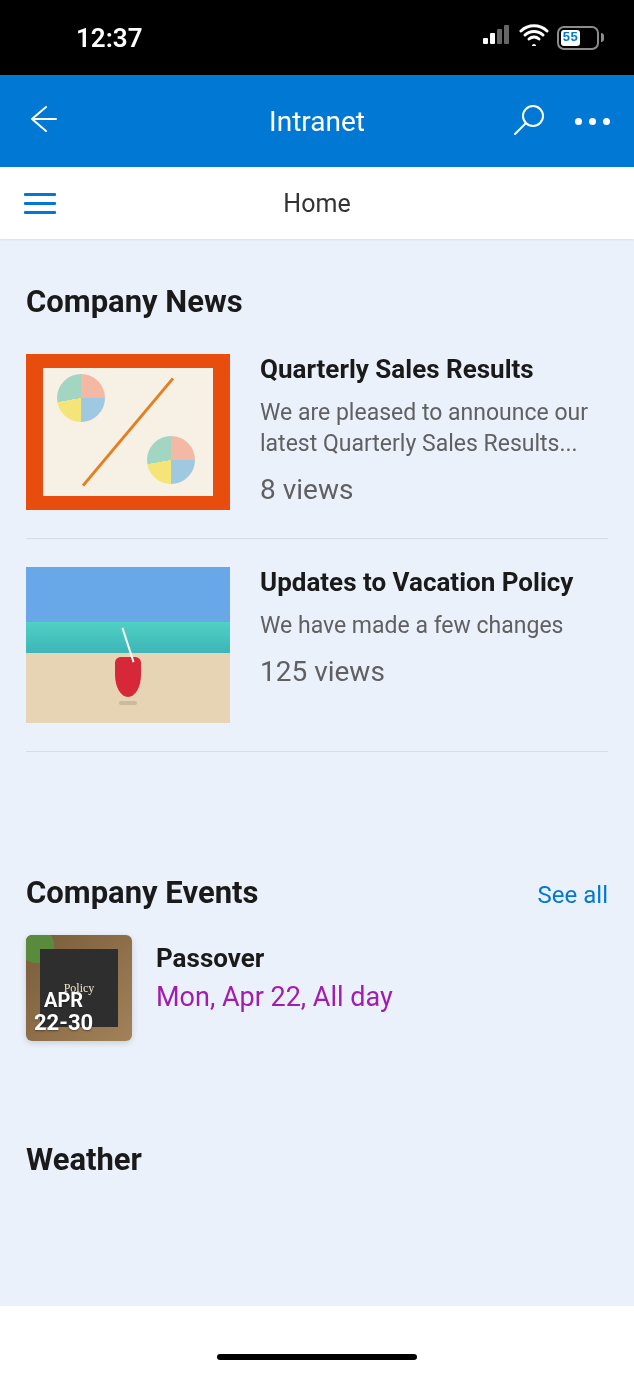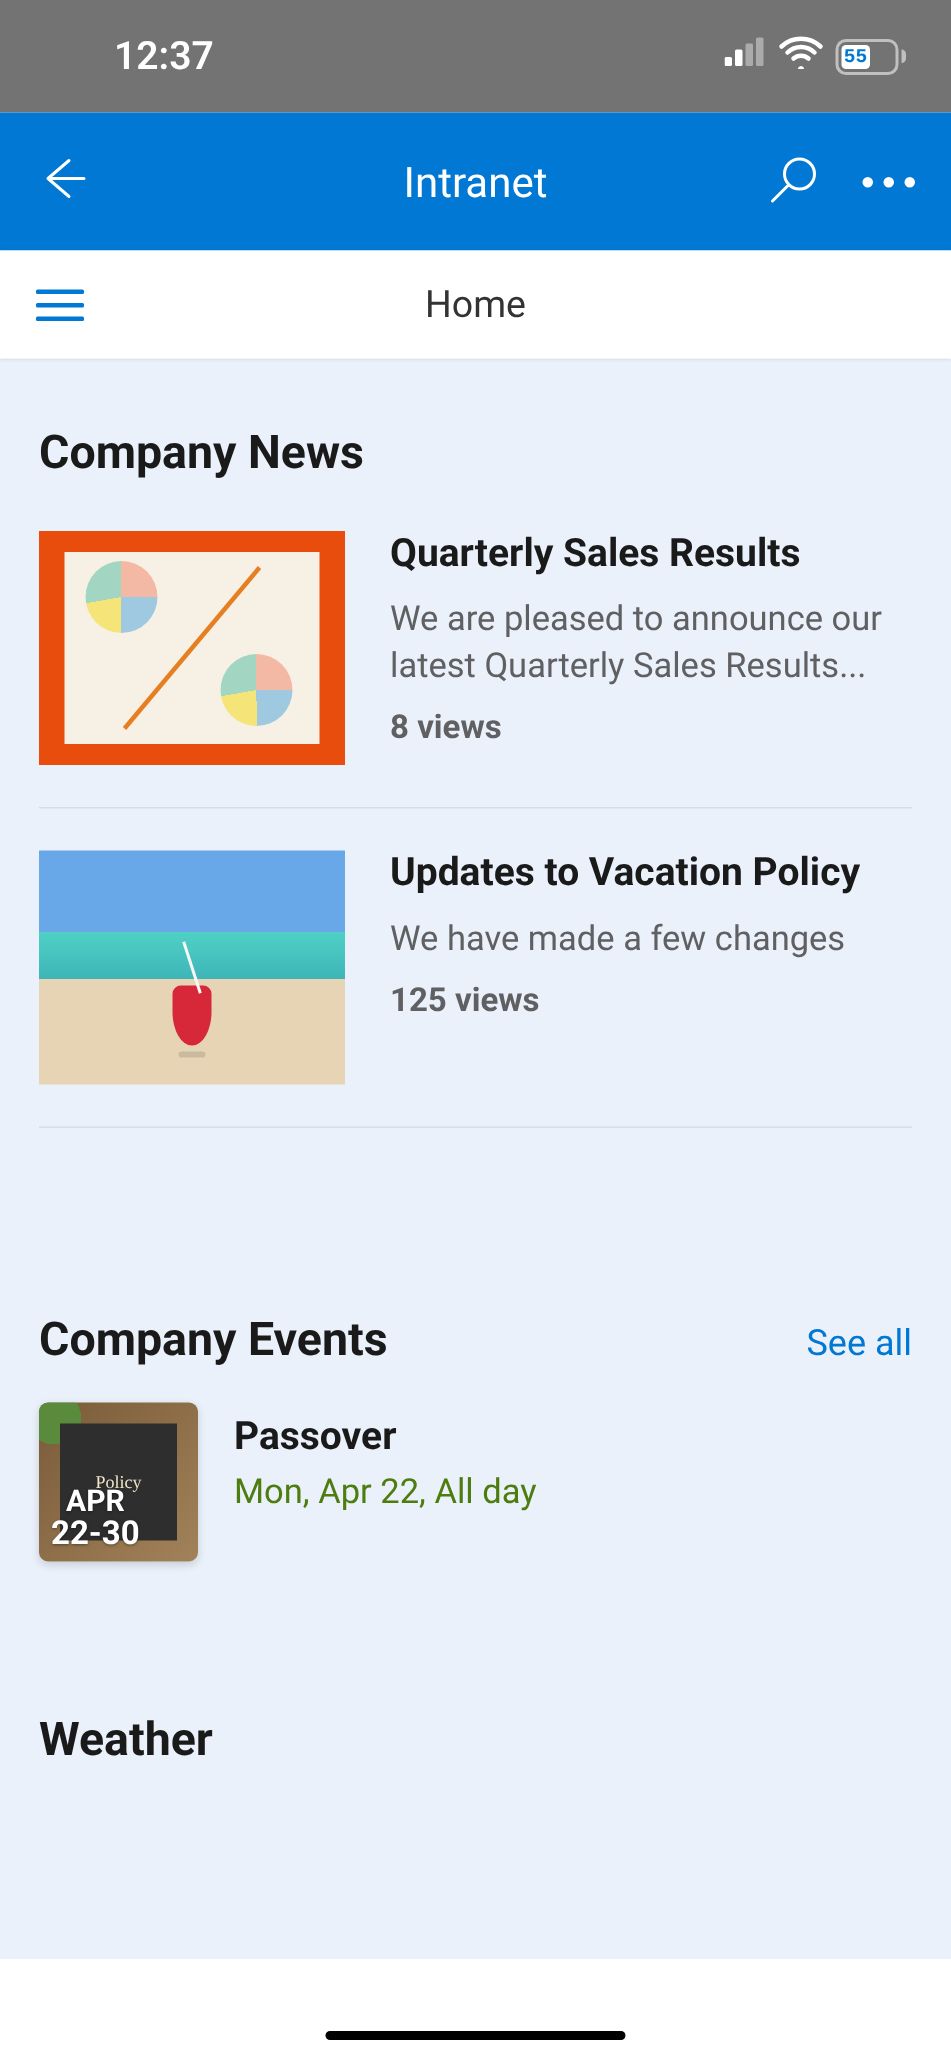--- a/index.html
+++ b/index.html
@@ -7,21 +7,21 @@
     width: 634px;
     height: 1374px;
     font-family: -apple-system, BlinkMacSystemFont, "Segoe UI", Roboto, sans-serif;
     background: #fff;
     overflow: hidden;
     position: relative;
   }
   
   .status-bar {
     height: 75px;
-    background: #737373;
+    background: #000000;
     display: flex;
     justify-content: space-between;
     align-items: center;
     padding: 0 30px 0 40px;
     color: #fff;
   }
   .status-time {
     font-size: 26px;
     font-weight: 600;
     color: #fff;
@@ -175,21 +175,21 @@
     border-radius: 2px;
   }
   .straw {
     position: absolute; width: 2px; height: 36px; background: #f7f7f7;
     top: -30px; left: 50%;
     transform: translateX(-50%) rotate(-18deg);
   }
   .news-body { flex: 1; }
   .news-title { font-size: 26px; font-weight: 700; color: #1a1a1a; line-height: 1.2; margin-bottom: 12px; }
   .news-excerpt { font-size: 23px; color: #606062; line-height: 1.35; margin-bottom: 14px; }
-  .news-views { font-size: 22px; color: #606062; font-weight: bold; }
+  .news-views { font-size: 28px; color: #606062; }
   .section-events { position: relative; }
   .section-header-row {
     display: flex; align-items: baseline; justify-content: space-between;
     padding-top: 100px;
   }
   .section-header-row .section-title { padding-top: 0; padding-bottom: 18px; }
   .see-all {
     font-size: 24px; color: #0078d4; font-weight: 400;
   }
   .event-item {
@@ -214,21 +214,21 @@
   .event-date-badge {
     position: absolute; left: 8px; bottom: 6px;
     color: #fff; font-weight: 700; font-size: 18px;
     line-height: 1.1;
     text-shadow: 0 1px 2px rgba(0,0,0,0.4);
   }
   .event-date-badge .month { font-size: 20px; text-align: center; }
   .event-date-badge .days { font-size: 22px; }
   .event-body { padding-top: 8px; }
   .event-title { font-size: 26px; font-weight: 700; color: #1a1a1a; margin-bottom: 8px; }
-  .event-meta { font-size: 23px; color: #4d7c0f; }
+  .event-meta { font-size: 27px; color: #a21caf; }
   
   .home-indicator {
     position: absolute;
     left: 50%; bottom: 14px;
     transform: translateX(-50%);
     width: 200px; height: 6px;
     background: #000;
     border-radius: 4px;
   }
   .bottom-white {

